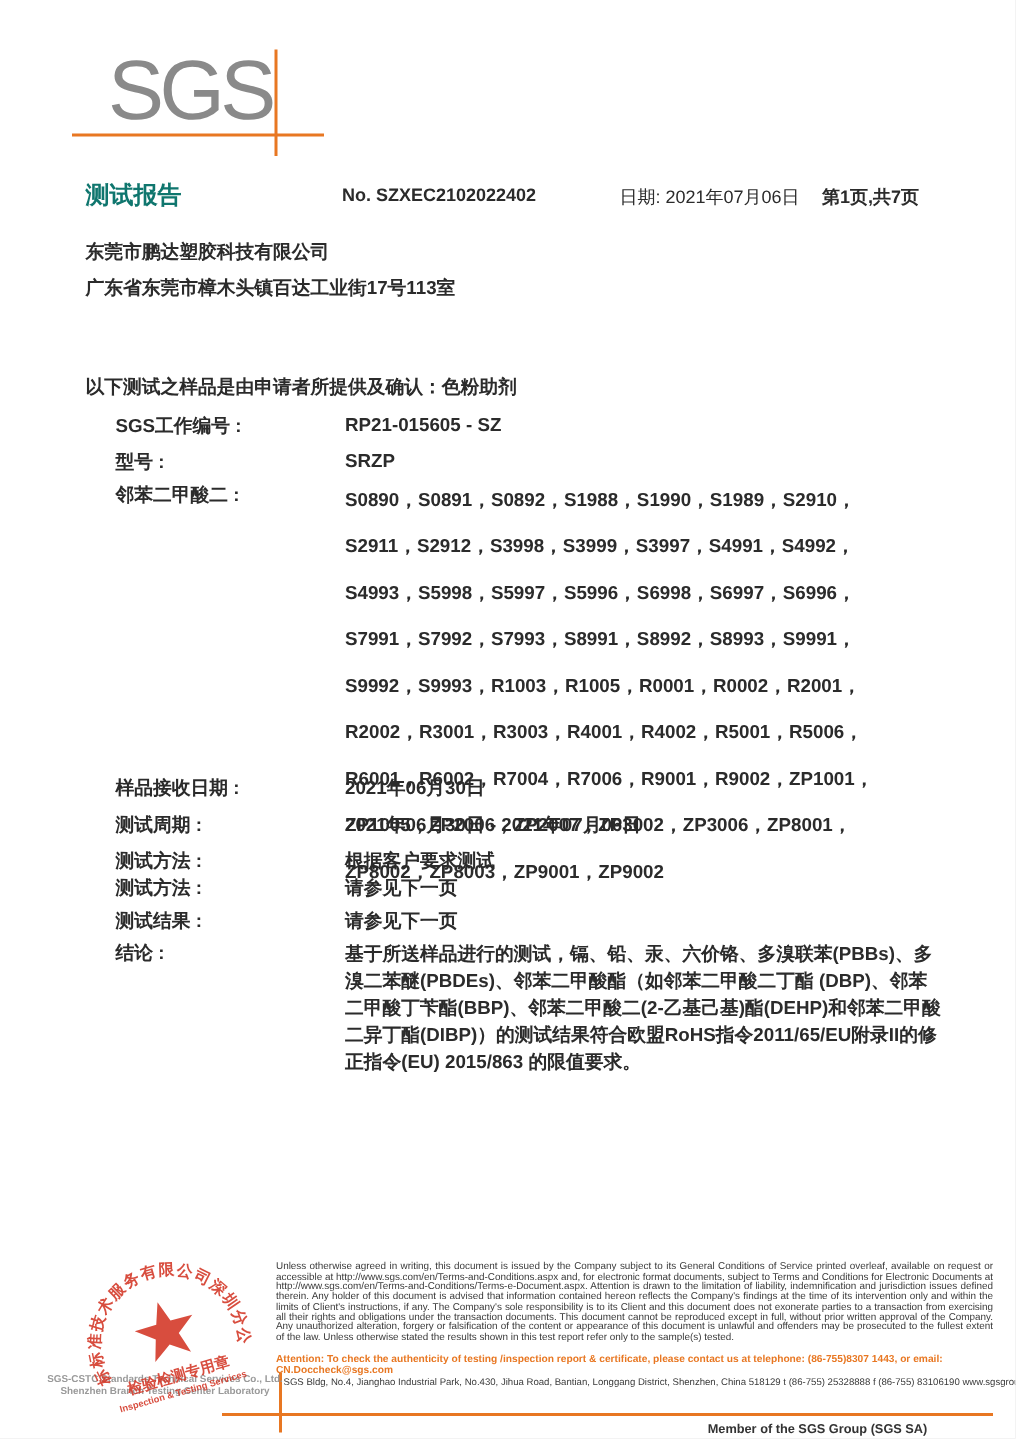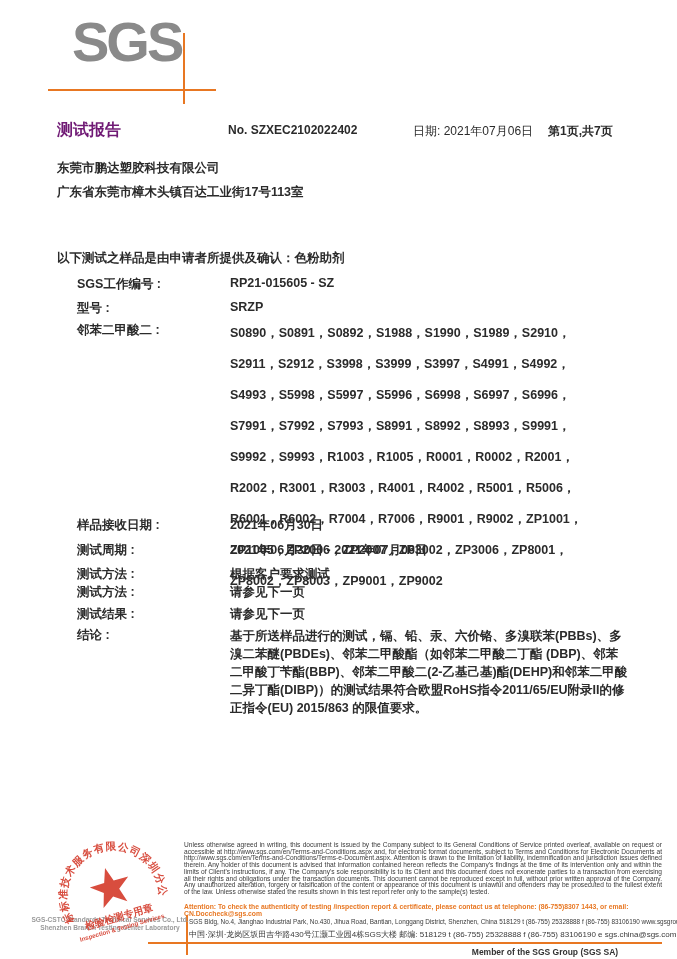--- a/index.html
+++ b/index.html
@@ -5,29 +5,29 @@
   * { margin:0; padding:0; box-sizing:border-box; }
   html,body { background:#e9e9e9; }
   .page {
     position:relative; width:677px; height:959px; margin:0 auto;
     background:#ffffff; overflow:hidden;
     font-family:"Liberation Sans","DejaVu Sans",sans-serif;
     color:#2b2b2b;
   }
   
   .logo-text {
-    position:absolute; left:72px; top:14px;
-    font-size:56px; font-weight:bold; color:#8a8a8a;
+    position:absolute; left:72px; top:32px;
+    font-size:56px; font-weight:normal; color:#8a8a8a;
     letter-spacing:-3px; line-height:1; font-stretch:condensed;
   }
   .logo-hline { position:absolute; left:48px; top:89px; width:168px; height:2px; background:#e87722; }
   .logo-vline { position:absolute; left:183px; top:33px; width:2px; height:71px; background:#e87722; }
 
   
-  .report-title { position:absolute; left:57px; top:120px; font-size:16px; font-weight:bold; color:#701a75; }
+  .report-title { position:absolute; left:57px; top:120px; font-size:16px; font-weight:bold; color:#0f766e; }
   .report-no    { position:absolute; left:228px; top:123px; font-size:12px; font-weight:bold; }
   .report-date  { position:absolute; left:413px; top:123px; font-size:12px; font-weight:normal; }
   .report-page  { position:absolute; left:548px; top:123px; font-size:12px; font-weight:bold; }
 
   .applicant-name    { position:absolute; left:57px; top:160px; font-size:12.5px; font-weight:bold;text-align:center; }
   .applicant-address { position:absolute; left:57px; top:184px; font-size:12.5px; font-weight:bold; }
 
   .intro-line { position:absolute; left:57px; top:250px; font-size:12.5px; font-weight:bold; }
 
   
@@ -133,21 +133,20 @@
   </div>
   <div class="frow" style="top:627px">
     <div class="flabel">结论 :</div>
     <div class="fvalue para">基于所送样品进行的测试，镉、铅、汞、六价铬、多溴联苯(PBBs)、多溴二苯醚(PBDEs)、邻苯二甲酸酯（如邻苯二甲酸二丁酯 (DBP)、邻苯二甲酸丁苄酯(BBP)、邻苯二甲酸二(2-乙基己基)酯(DEHP)和邻苯二甲酸二异丁酯(DIBP)）的测试结果符合欧盟RoHS指令2011/65/EU附录II的修正指令(EU) 2015/863 的限值要求。</div>
   </div>
 
   <div class="legal">Unless otherwise agreed in writing, this document is issued by the Company subject to its General Conditions of Service printed overleaf, available on request or accessible at http://www.sgs.com/en/Terms-and-Conditions.aspx and, for electronic format documents, subject to Terms and Conditions for Electronic Documents at http://www.sgs.com/en/Terms-and-Conditions/Terms-e-Document.aspx. Attention is drawn to the limitation of liability, indemnification and jurisdiction issues defined therein. Any holder of this document is advised that information contained hereon reflects the Company's findings at the time of its intervention only and within the limits of Client's instructions, if any. The Company's sole responsibility is to its Client and this document does not exonerate parties to a transaction from exercising all their rights and obligations under the transaction documents. This document cannot be reproduced except in full, without prior written approval of the Company. Any unauthorized alteration, forgery or falsification of the content or appearance of this document is unlawful and offenders may be prosecuted to the fullest extent of the law. Unless otherwise stated the results shown in this test report refer only to the sample(s) tested.</div>
   <div class="attention">Attention: To check the authenticity of testing /inspection report &amp; certificate, please contact us at telephone: (86-755)8307 1443, or email: CN.Doccheck@sgs.com</div>
   <div class="addr-vline"></div>
   <div class="addr-en">SGS Bldg, No.4, Jianghao Industrial Park, No.430, Jihua Road, Bantian, Longgang District, Shenzhen, China 518129    t (86-755) 25328888    f (86-755) 83106190    www.sgsgroup.com.cn</div>
-  <div class="addr-cn">中国·深圳·龙岗区坂田吉华路430号江灏工业园4栋SGS大楼    邮编: 518129    t (86-755) 25328888    f (86-755) 83106190    e sgs.china@sgs.com</div>
   <div class="addr-hline"></div>
   <div class="member-line">Member of the SGS Group (SGS SA)</div>
 
   <div class="stamp-company">
     <div>SGS-CSTC Standards Technical Services Co., Ltd.</div>
     <div>Shenzhen Branch Testing Center Laboratory</div>
   </div>
 
   <svg class="stamp-svg" width="150" height="116" viewBox="-75 -58 150 116">
     <g transform="rotate(-16)" fill="#d43a2a">

